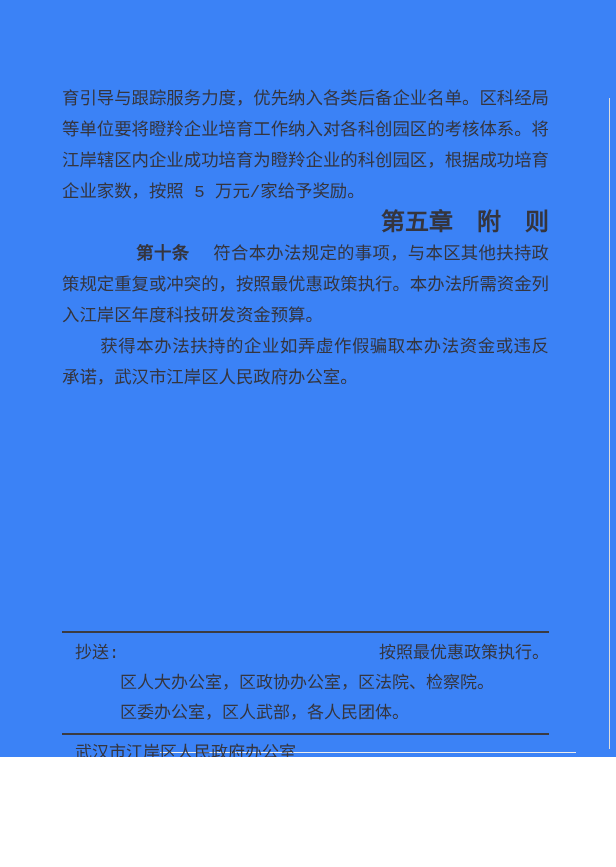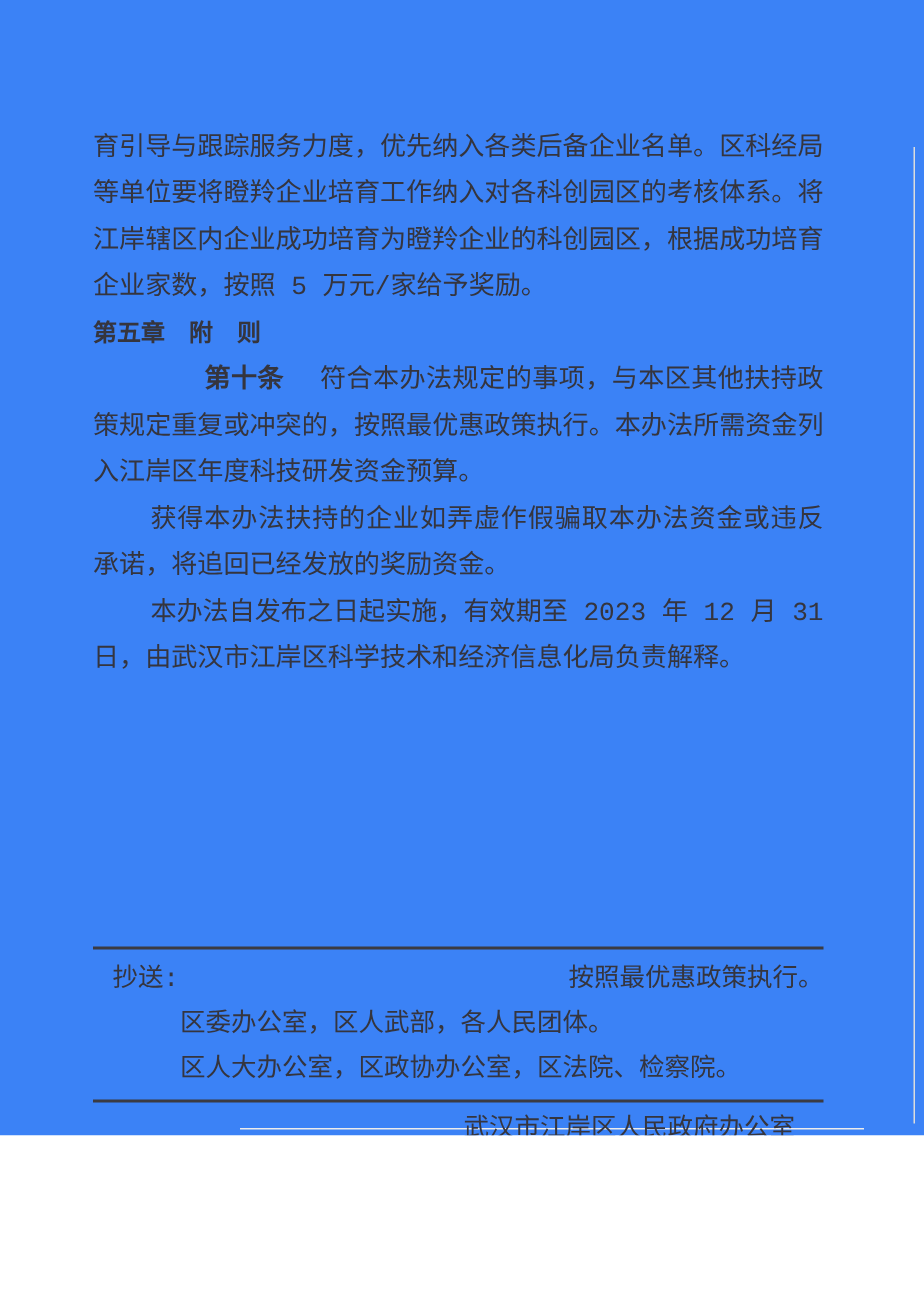--- a/index.html
+++ b/index.html
@@ -44,23 +44,23 @@
     text-align: justify;
     letter-spacing: 0;
   }
   .content p {
     margin: 0;
   }
   .para-indent {
     text-indent: 2.2em;
   }
   .chapter-heading {
-    text-align: left;
+    text-align: right;
     font-weight: bold;
-    font-size: 16px;
+    font-size: 24px;
     line-height: 31px;
     margin: 32px 0 33px 0;
     text-indent: 0;
   }
   .article-label {
     font-weight: bold;
     margin-right: 24px;
     margin-left: 36px;
   }
 
@@ -87,21 +87,21 @@
     white-space: nowrap;
   }
   .cc-line-rest {
     padding-left: 45px;
   }
   .imprint-row {
     border-top: 2px solid #3b3b42;
     border-bottom: 2px solid #3b3b42;
     height: 30px;
     display: flex;
-    justify-content: flex-end;
+    justify-content: flex-start;
     align-items: center;
     padding: 0 19px 0 13px;
   }
   .page-number {
     margin-top: 7px;
     padding-left: 17px;
     font-size: 15px;
     letter-spacing: 2px;
   }
 </style>
@@ -114,37 +114,36 @@
   <div class="scan-edge-bottom"></div>
 
   <div class="content">
 
     <p>育引导与跟踪服务力度，优先纳入各类后备企业名单。区科经局等单位要将瞪羚企业培育工作纳入对各科创园区的考核体系。将江岸辖区内企业成功培育为瞪羚企业的科创园区，根据成功培育企业家数，按照 5 万元/家给予奖励。</p>
 
     <p class="chapter-heading">第五章　附　则</p>
 
     <p class="para-indent"><span class="article-label">第十条</span><span>符合本办法规定的事项，与本区其他扶持政策规定重复或冲突的，按照最优惠政策执行。本办法所需资金列入江岸区年度科技研发资金预算。</span></p>
 
-    <p class="para-indent">获得本办法扶持的企业如弄虚作假骗取本办法资金或违反承诺，将追回已经发放的奖励资金。</p>
+    <p class="para-indent">获得本办法扶持的企业如弄虚作假骗取本办法资金或违反承诺，武汉市江岸区人民政府办公室。</p>
 
-    <p class="para-indent">本办法自发布之日起实施，有效期至 2023 年 12 月 31 日，由武汉市江岸区科学技术和经济信息化局负责解释。</p>
 
   </div>
 
   <div class="doc-footer">
 
     <div class="rule-top"></div>
 
     <div class="cc-block">
       <div class="cc-line-first">
         <span class="cc-label">抄送:</span>
         <span>按照最优惠政策执行。</span>
       </div>
+      <div class="cc-line-rest">区人大办公室，区政协办公室，区法院、检察院。</div>
       <div class="cc-line-rest">区委办公室，区人武部，各人民团体。</div>
-      <div class="cc-line-rest">区人大办公室，区政协办公室，区法院、检察院。</div>
     </div>
 
     <div class="imprint-row">
       <span>武汉市江岸区人民政府办公室</span>
     </div>
 
     <div class="page-number">— 6 —</div>
 
   </div>
 

